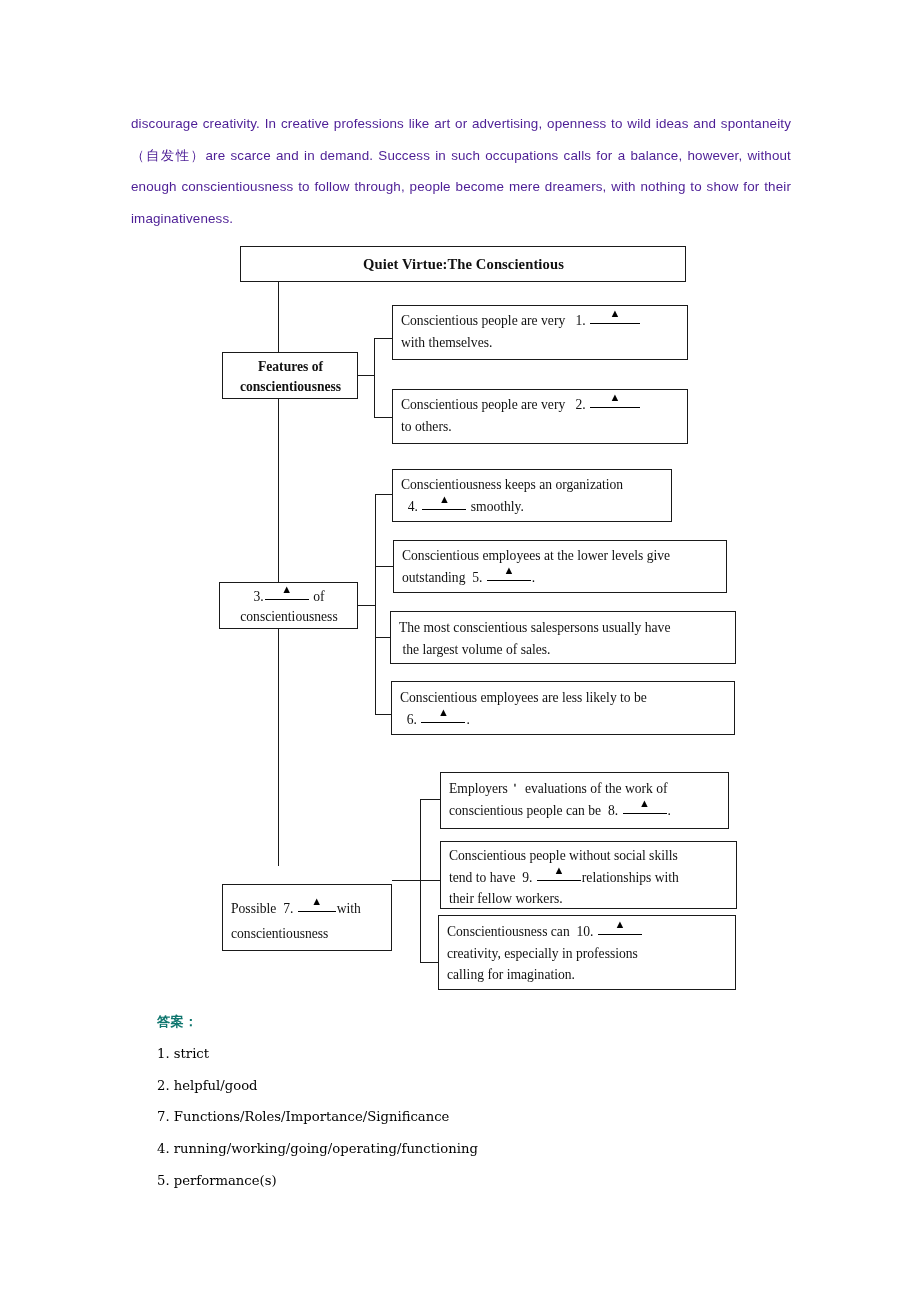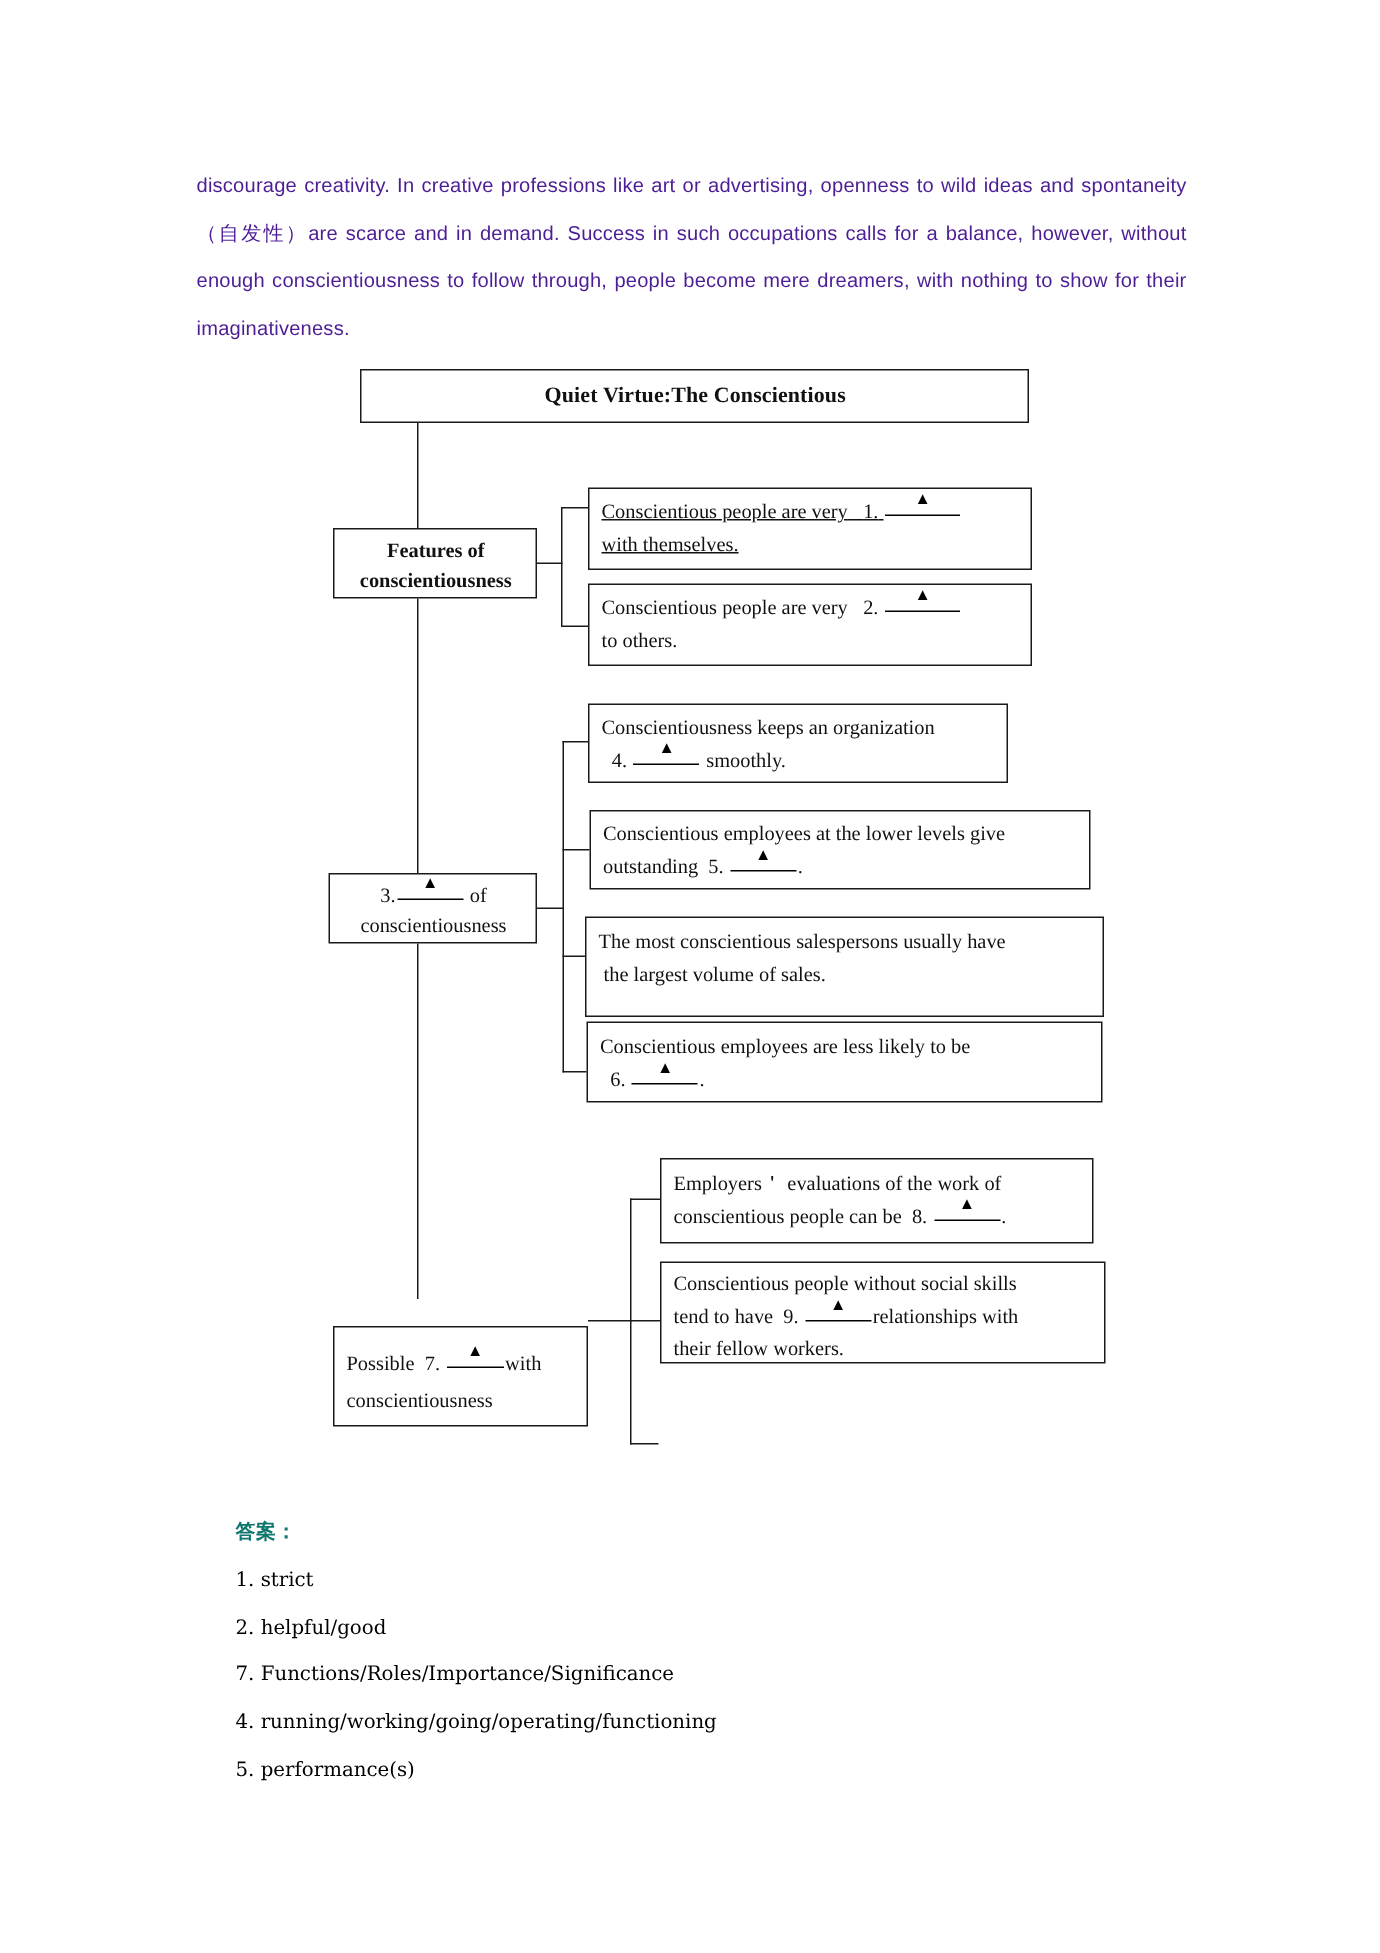--- a/index.html
+++ b/index.html
@@ -112,21 +112,21 @@
       </div>
     </div>
 
     <div class="ln h" style="left:358px;top:375px;width:17px;"></div>
 
     <div class="ln v" style="left:374px;top:338px;height:80px;"></div>
 
     <div class="ln h" style="left:374px;top:338px;width:19px;"></div>
     <div class="ln h" style="left:374px;top:417px;width:19px;"></div>
 
-    <div class="bx" style="left:392px;top:325px;width:296px;height:55px;text-decoration:underline;">
+    <div class="bx" style="left:392px;top:305px;width:296px;height:55px;">
       <div class="in">
         <span>Conscientious people are very</span>
         &nbsp; <span>1.</span>
         <span class="blk w50"></span><br>
         <span>with themselves.</span>
       </div>
     </div>
 
     <div class="bx" style="left:392px;top:389px;width:296px;height:55px;">
       <div class="in">
@@ -162,21 +162,21 @@
 
     <div class="bx" style="left:393px;top:540px;width:334px;height:53px;">
       <div class="in">
         <span>Conscientious employees at the lower levels give</span><br>
         <span>outstanding</span>
         &nbsp;<span>5.</span>
         <span class="blk"></span><span>.</span>
       </div>
     </div>
 
-    <div class="bx" style="left:390px;top:611px;width:346px;height:67px;">
+    <div class="bx" style="left:390px;top:611px;width:346px;height:53px;">
       <div class="in" style="padding-top:5px;">
         <span>The most conscientious salespersons usually have</span><br>
         &nbsp;<span>the largest volume of sales.</span>
       </div>
     </div>
 
     <div class="bx" style="left:391px;top:681px;width:344px;height:54px;">
       <div class="in" style="padding-top:5px;">
         <span>Conscientious employees are less likely to be</span><br>
         &nbsp;&nbsp;<span>6.</span>
@@ -210,20 +210,29 @@
     <div class="bx" style="left:440px;top:841px;width:297px;height:68px;">
       <div class="in" style="padding-top:3px;">
         <span>Conscientious people without social skills</span><br>
         <span>tend to have</span>
         &nbsp;<span>9.</span>
         <span class="blk"></span><span>relationships with</span><br>
         <span>their fellow workers.</span>
       </div>
     </div>
 
+    <div class="bx" style="left:438px;top:915px;width:298px;height:75px;">
+      <div class="in" style="padding-top:5px;">
+        <span>Conscientiousness can</span>
+        &nbsp;<span>10.</span>
+        <span class="blk"></span><br>
+        <span>creativity, especially in professions</span><br>
+        <span>calling for imagination.</span>
+      </div>
+    </div>
 
   </div>
 
   <div class="ans">
     <div class="hd">答案：</div>
     <div class="row">1. strict</div>
     <div class="row">2. helpful/good</div>
     <div class="row">7. Functions/Roles/Importance/Significance</div>
     <div class="row">4. running/working/going/operating/functioning</div>
     <div class="row">5. performance(s)</div>

